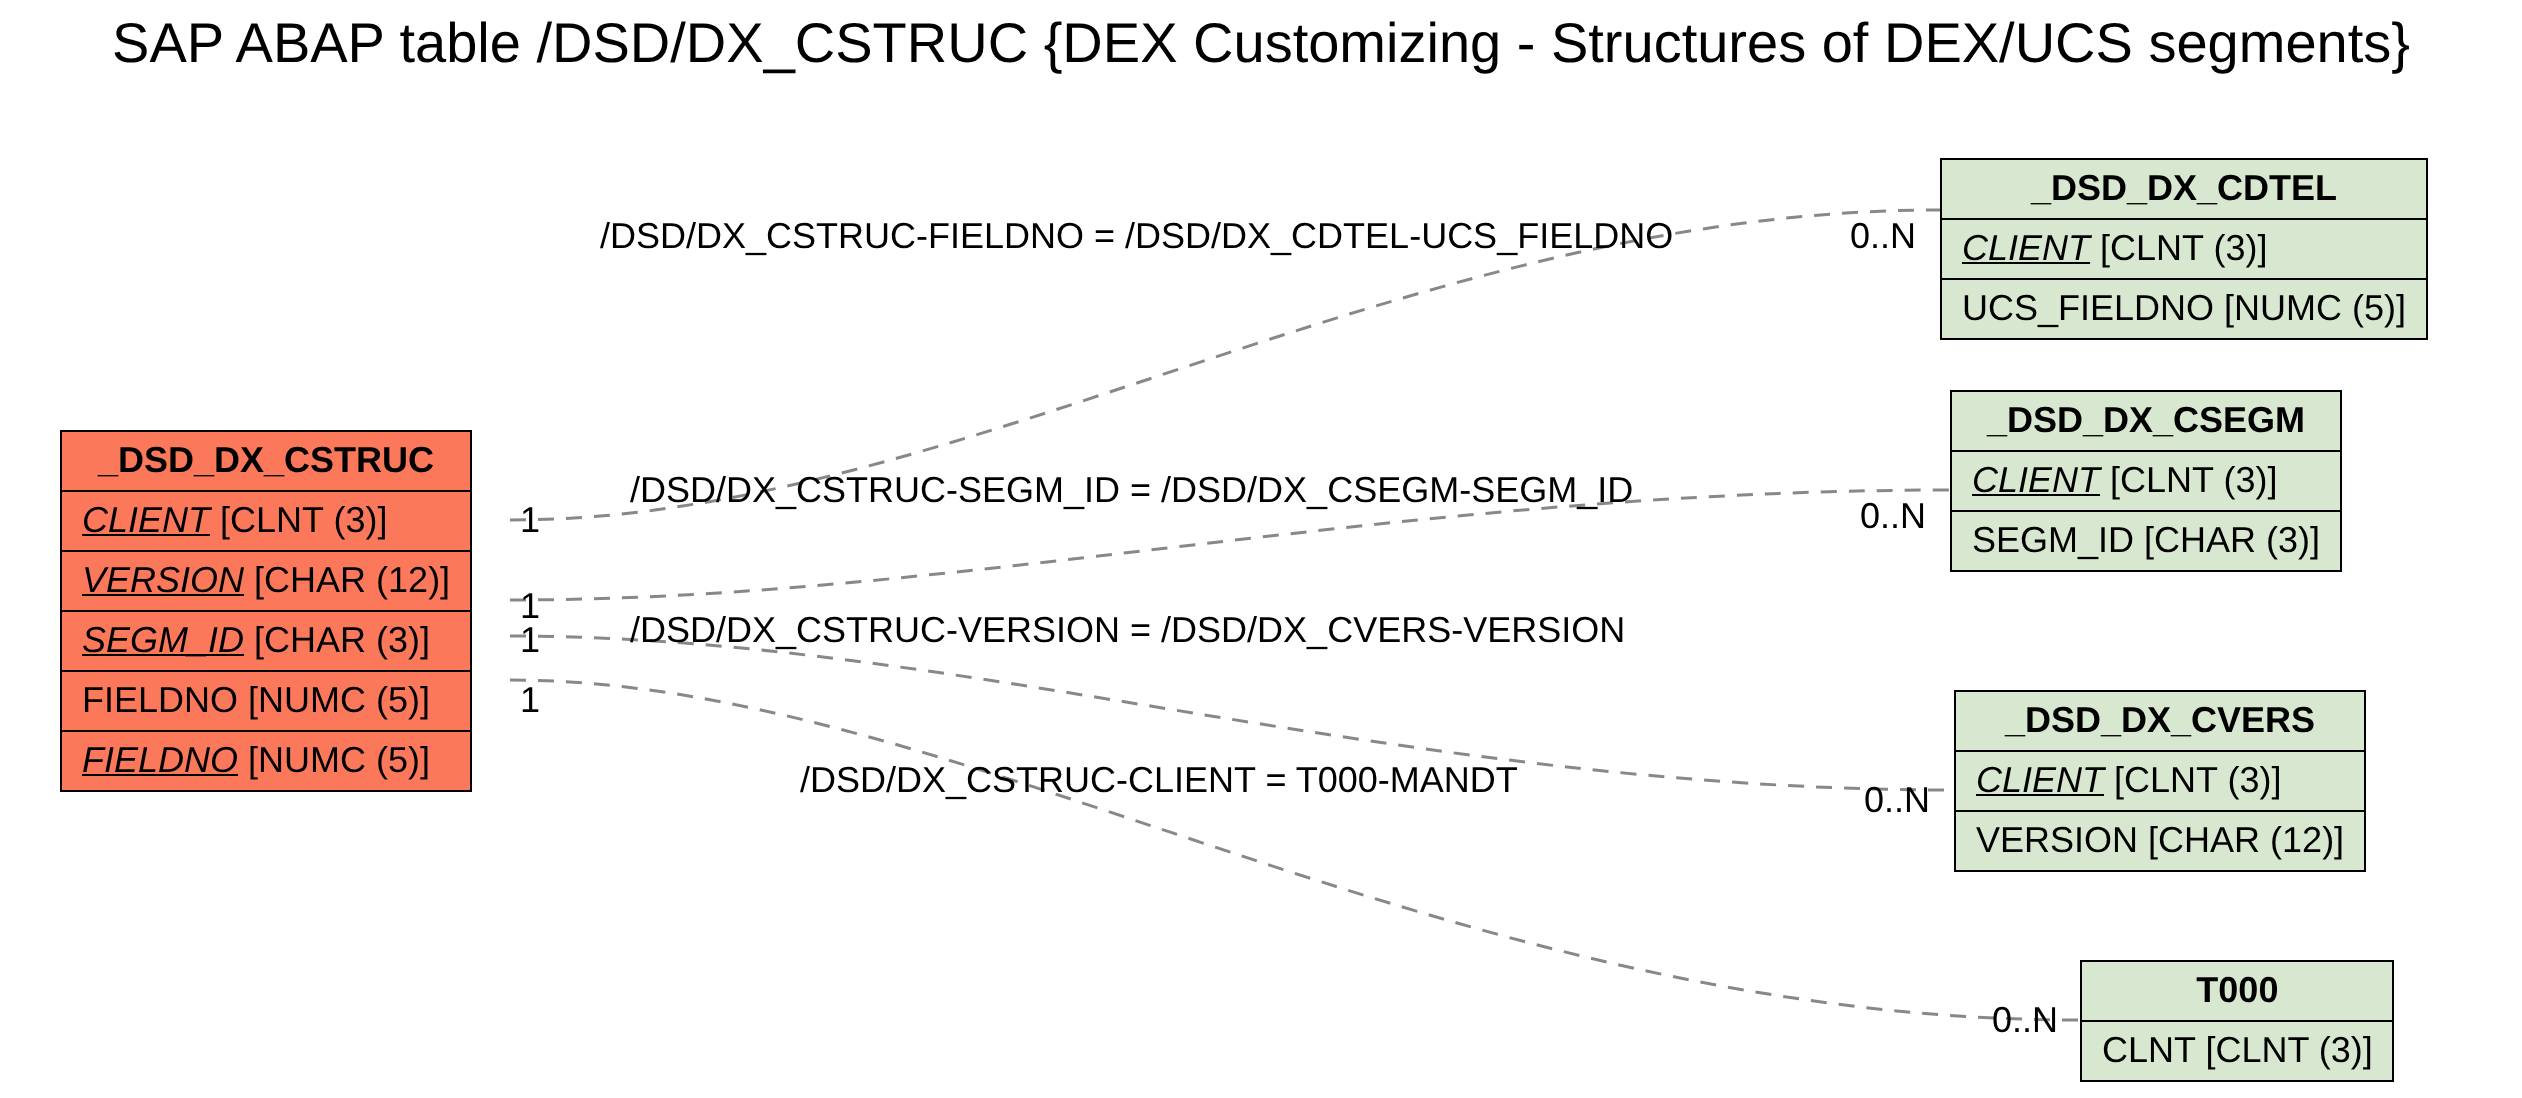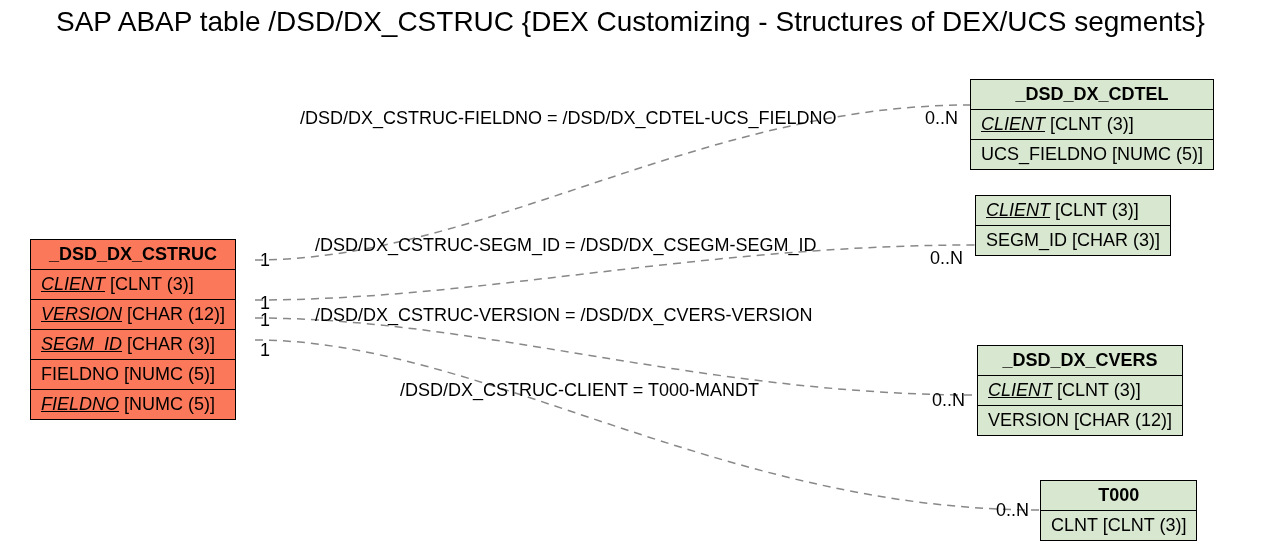--- a/index.html
+++ b/index.html
@@ -19,21 +19,21 @@
     width: 1261px;
     text-align: center;
     font-size: 28px;
   }
   .entity {
     position: absolute;
     border-collapse: collapse;
     font-size: 18px;
     background: #d8e7cf;
   }
-  .entity.orange { background: #fb795a; margin-top: 24px; }
+  .entity.orange { background: #fb795a; }
   .entity th {
     font-weight: bold;
     text-align: center;
     padding: 4px 10px;
     border: 1px solid #000;
   }
   .entity td {
     padding: 4px 10px;
     border: 1px solid #000;
     white-space: nowrap;
@@ -108,20 +108,23 @@
         <td><span class="u">CLIENT</span> <span>[CLNT (3)]</span></td>
       </tr>
   <tr>
         <td><span>UCS_FIELDNO</span> <span>[NUMC (5)]</span></td>
       </tr>
 </tbody>
   </table>
 
 <table class="entity" style="left:975px; top:195px;">
   <tbody>
+      <tr>
+        <th>_DSD_DX_CSEGM</th>
+      </tr>
   <tr>
         <td><span class="u">CLIENT</span> <span>[CLNT (3)]</span></td>
       </tr>
   <tr>
         <td><span>SEGM_ID</span> <span>[CHAR (3)]</span></td>
       </tr>
 </tbody>
   </table>
 
 <table class="entity" style="left:977px; top:345px;">

